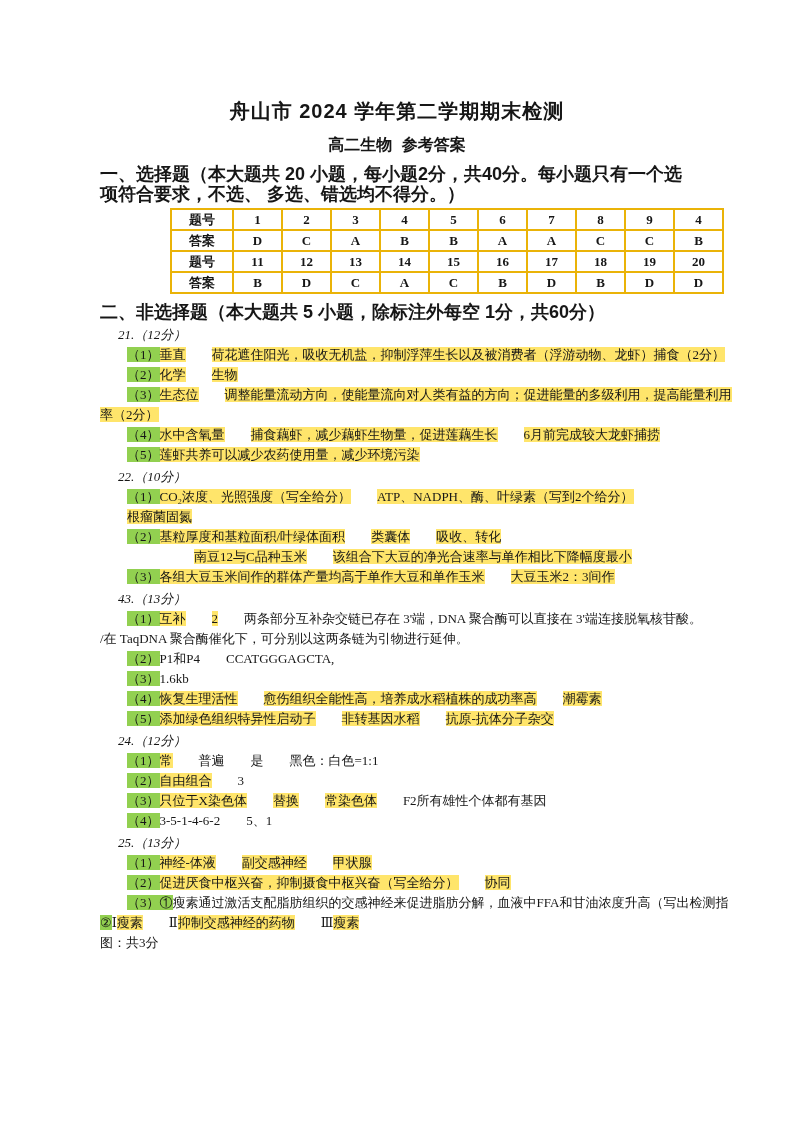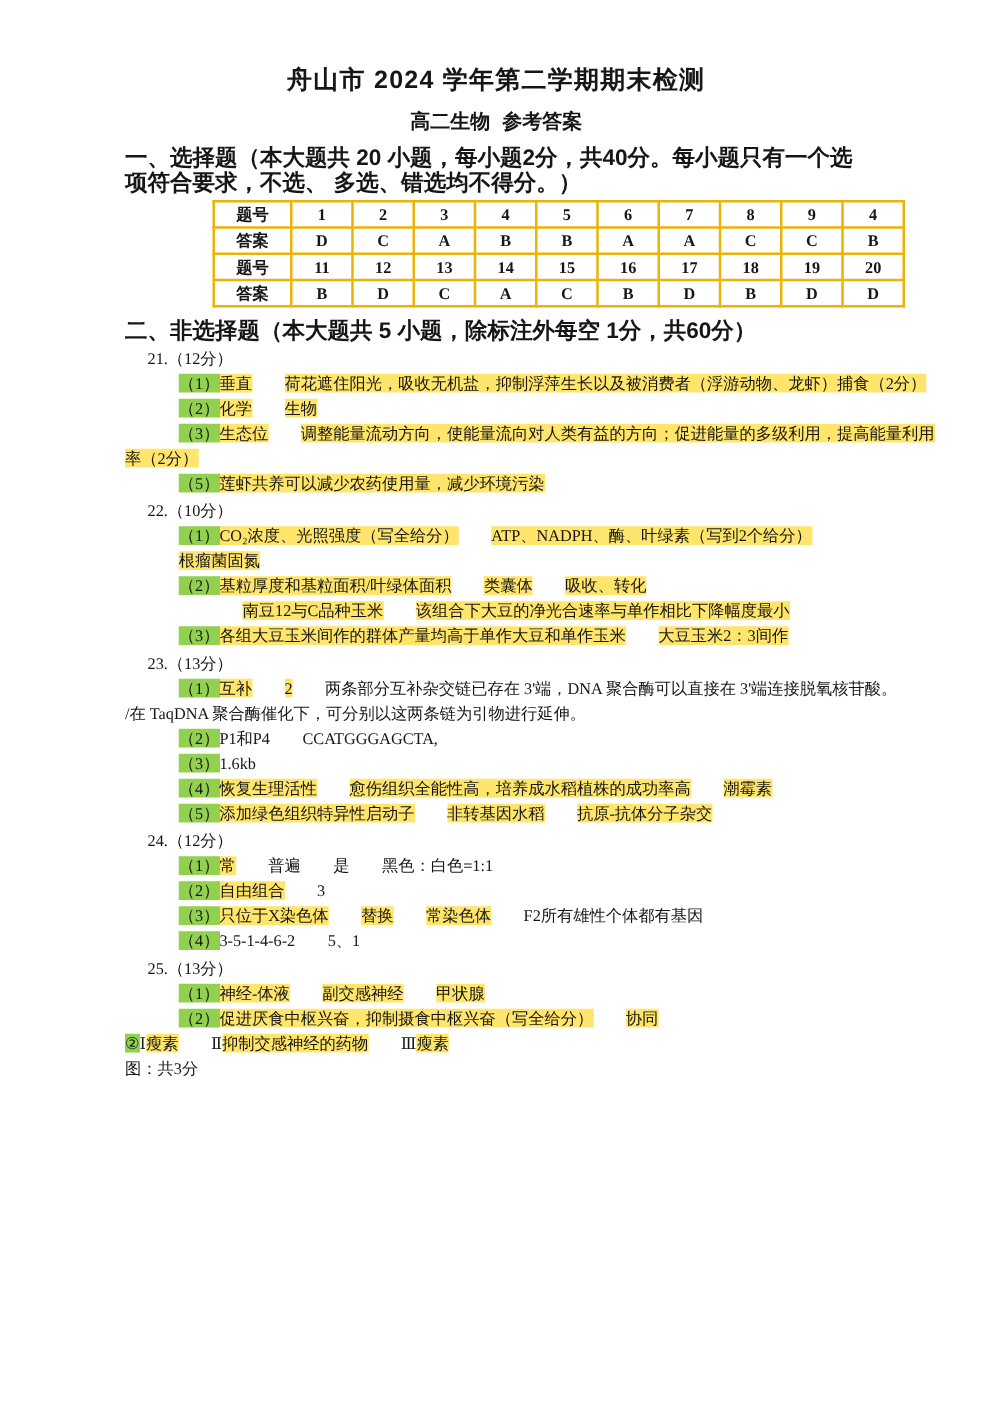--- a/index.html
+++ b/index.html
@@ -5,21 +5,21 @@
 <style>
   :root{
     --hl-yellow:#ffe56b;
     --hl-green:#92d050;
     --ink:#161616;
   }
   *{box-sizing:border-box;}
   html,body{margin:0;padding:0;background:#ffffff;}
   .page{
     width:794px;height:1123px;background:#ffffff;color:var(--ink);
-    padding:50px 100px 40px 100px;overflow:hidden;
+    padding:98px 100px 40px 100px;overflow:hidden;
     font-family:"Liberation Serif","DejaVu Serif",serif;font-size:13px;
   }
   .title{
     margin:0 0 10px 0;text-align:center;
     font-family:"Liberation Sans","DejaVu Sans",sans-serif;
     font-size:20px;font-weight:700;letter-spacing:1px;
   }
   .subtitle{
     margin:0 0 8px 0;text-align:center;
     font-family:Liberation Mono, monospace;
@@ -35,23 +35,23 @@
     width:554px;margin:4px 0 8px 70px;
   }
   .answer-table td{
     border:2px solid #eab308;height:21px;padding:0;
     text-align:center;vertical-align:middle;
     font-weight:700;font-size:13px;
     font-family:"Liberation Serif","DejaVu Serif",serif;
   }
   .answer-table td:first-child{width:62px;}
   .line{line-height:20px;min-height:20px;white-space:pre;}
-  .q-label{margin-left:18px;margin-top:1px;}
+  .q-label{margin-left:18px;margin-top:1px;font-style:italic;}
   .indent-0{margin-left:0;}
-  .indent-1{margin-left:43px;}
+  .indent-1{margin-left:27px;}
   .indent-2{margin-left:94px;}
   .hl-yellow{background:var(--hl-yellow);}
   .hl-green{background:var(--hl-green);}
   .question-block{margin-bottom:2px;}
 </style>
 </head>
 <body>
 
 <div class="page">
   <h1 class="title">舟山市 2024 学年第二学期期末检测</h1>
@@ -118,47 +118,49 @@
 
   <p class="section-heading">二、非选择题（本大题共 5 小题，除标注外每空 1分，共60分）</p>
 
   <div id="questions">
       <section class="question-block">
         <div class="line q-label">21.（12分）</div>
         <div class="line indent-1"><span class="hl-green">（1）</span><span class="hl-yellow">垂直</span><span>　　</span><span class="hl-yellow">荷花遮住阳光，吸收无机盐，抑制浮萍生长以及被消费者（浮游动物、龙虾）捕食（2分）</span></div>
         <div class="line indent-1"><span class="hl-green">（2）</span><span class="hl-yellow">化学</span><span>　　</span><span class="hl-yellow">生物</span></div>
         <div class="line indent-1"><span class="hl-green">（3）</span><span class="hl-yellow">生态位</span><span>　　</span><span class="hl-yellow">调整能量流动方向，使能量流向对人类有益的方向；促进能量的多级利用，提高能量利用</span></div>
         <div class="line indent-0"><span class="hl-yellow">率（2分）</span></div>
+        <div class="line indent-1"><span class="hl-green">（4）</span><span class="hl-yellow">水中含氧量</span><span>　　</span><span class="hl-yellow">捕食藕虾，减少藕虾生物量，促进莲藕生长</span><span>　　</span><span class="hl-yellow">6月前完成较大龙虾捕捞</span></div>
         <div class="line indent-1"><span class="hl-green">（5）</span><span class="hl-yellow">莲虾共养可以减少农药使用量，减少环境污染</span></div>
       </section>
       <section class="question-block">
         <div class="line q-label">22.（10分）</div>
         <div class="line indent-1"><span class="hl-green">（1）</span><span class="hl-yellow">CO₂浓度、光照强度（写全给分）</span><span>　　</span><span class="hl-yellow">ATP、NADPH、酶、叶绿素（写到2个给分）</span></div>
         <div class="line indent-1"><span class="hl-yellow">根瘤菌固氮</span></div>
         <div class="line indent-1"><span class="hl-green">（2）</span><span class="hl-yellow">基粒厚度和基粒面积/叶绿体面积</span><span>　　</span><span class="hl-yellow">类囊体</span><span>　　</span><span class="hl-yellow">吸收、转化</span></div>
         <div class="line indent-2"><span class="hl-yellow">南豆12与C品种玉米</span><span>　　</span><span class="hl-yellow">该组合下大豆的净光合速率与单作相比下降幅度最小</span></div>
         <div class="line indent-1"><span class="hl-green">（3）</span><span class="hl-yellow">各组大豆玉米间作的群体产量均高于单作大豆和单作玉米</span><span>　　</span><span class="hl-yellow">大豆玉米2：3间作</span></div>
       </section>
       <section class="question-block">
-        <div class="line q-label">23.（13分）</div>
+        <div class="line q-label">43.（13分）</div>
         <div class="line indent-1"><span class="hl-green">（1）</span><span class="hl-yellow">互补</span><span>　　</span><span class="hl-yellow">2</span><span>　　</span><span>两条部分互补杂交链已存在 3'端，DNA 聚合酶可以直接在 3'端连接脱氧核苷酸。</span></div>
         <div class="line indent-0"><span>/在 TaqDNA 聚合酶催化下，可分别以这两条链为引物进行延伸。</span></div>
         <div class="line indent-1"><span class="hl-green">（2）</span><span>P1和P4</span><span>　　</span><span>CCATGGGAGCTA,</span></div>
         <div class="line indent-1"><span class="hl-green">（3）</span><span>1.6kb</span></div>
         <div class="line indent-1"><span class="hl-green">（4）</span><span class="hl-yellow">恢复生理活性</span><span>　　</span><span class="hl-yellow">愈伤组织全能性高，培养成水稻植株的成功率高</span><span>　　</span><span class="hl-yellow">潮霉素</span></div>
         <div class="line indent-1"><span class="hl-green">（5）</span><span class="hl-yellow">添加绿色组织特异性启动子</span><span>　　</span><span class="hl-yellow">非转基因水稻</span><span>　　</span><span class="hl-yellow">抗原-抗体分子杂交</span></div>
       </section>
       <section class="question-block">
         <div class="line q-label">24.（12分）</div>
         <div class="line indent-1"><span class="hl-green">（1）</span><span class="hl-yellow">常</span><span>　　</span><span>普遍</span><span>　　</span><span>是</span><span>　　</span><span>黑色：白色=1:1</span></div>
         <div class="line indent-1"><span class="hl-green">（2）</span><span class="hl-yellow">自由组合</span><span>　　</span><span>3</span></div>
         <div class="line indent-1"><span class="hl-green">（3）</span><span class="hl-yellow">只位于X染色体</span><span>　　</span><span class="hl-yellow">替换</span><span>　　</span><span class="hl-yellow">常染色体</span><span>　　</span><span>F2所有雄性个体都有基因</span></div>
         <div class="line indent-1"><span class="hl-green">（4）</span><span>3-5-1-4-6-2</span><span>　　</span><span>5、1</span></div>
       </section>
       <section class="question-block">
         <div class="line q-label">25.（13分）</div>
         <div class="line indent-1"><span class="hl-green">（1）</span><span class="hl-yellow">神经-体液</span><span>　　</span><span class="hl-yellow">副交感神经</span><span>　　</span><span class="hl-yellow">甲状腺</span></div>
         <div class="line indent-1"><span class="hl-green">（2）</span><span class="hl-yellow">促进厌食中枢兴奋，抑制摄食中枢兴奋（写全给分）</span><span>　　</span><span class="hl-yellow">协同</span></div>
+        <div class="line indent-1"><span class="hl-green">（3）</span><span class="hl-green">①</span><span>瘦素通过激活支配脂肪组织的交感神经来促进脂肪分解，血液中FFA和甘油浓度升高（写出检测指</span></div>
         <div class="line indent-0"><span class="hl-green">②</span><span>Ⅰ</span><span class="hl-yellow">瘦素</span><span>　　</span><span>Ⅱ</span><span class="hl-yellow">抑制交感神经的药物</span><span>　　</span><span>Ⅲ</span><span class="hl-yellow">瘦素</span></div>
         <div class="line indent-0"><span>图：共3分</span></div>
       </section>
     </div>
 </div>
 
 </body></html>

